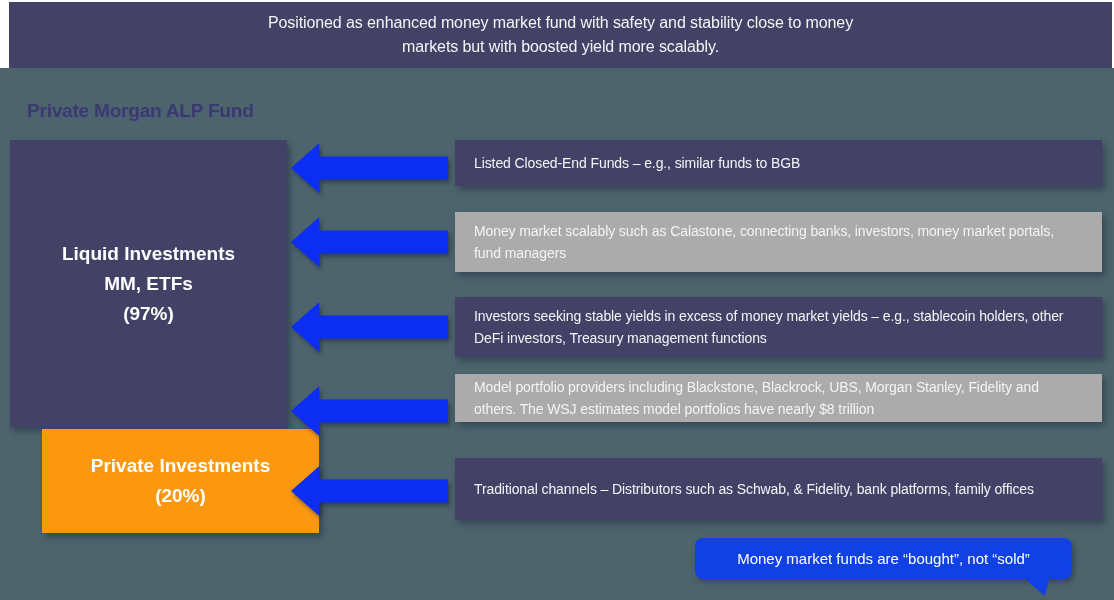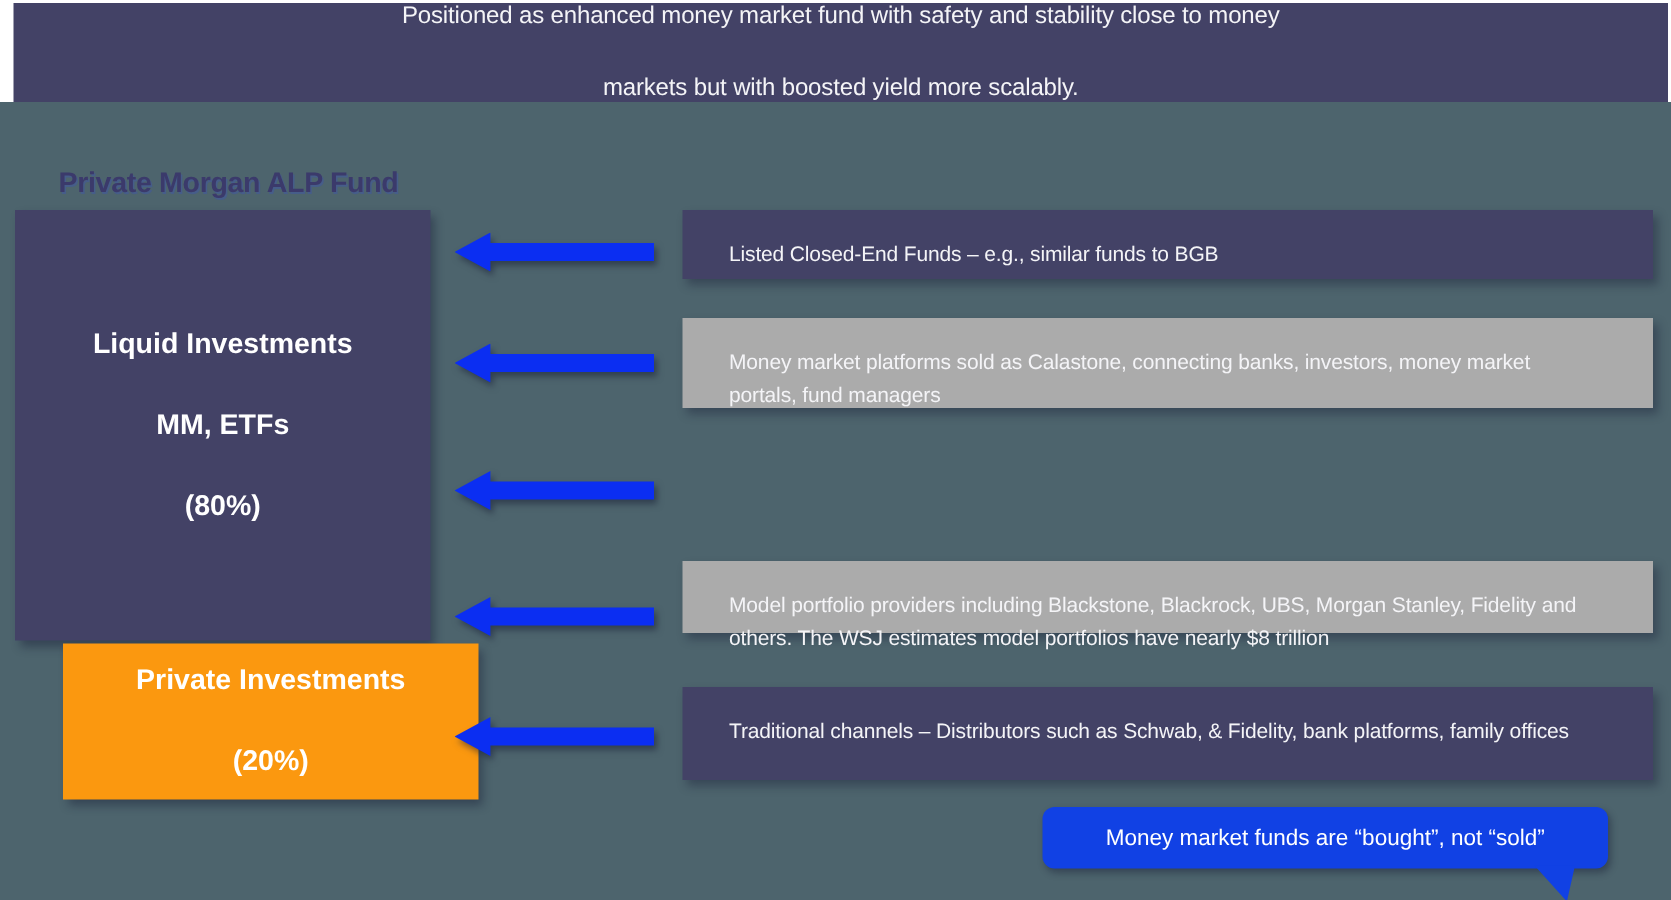--- a/index.html
+++ b/index.html
@@ -5,38 +5,38 @@
   :root{
     --bg_teal:#4d646d;
     --slate:#434266;
     --gray_box:#ababab;
     --orange:#fb980f;
     --arrow_blue:#0b2ef2;
     --callout_blue:#1141e4;
     --header_text:#3b3a6b;
     --text_light:#f4f4f7;
   }
-  *{margin:0;padding:12px;box-sizing:border-box;}
+  *{margin:0;padding:0;box-sizing:border-box;}
   html,body{width:1114px;height:600px;overflow:hidden;background:#fff;}
   body{font-family:"Liberation Sans", sans-serif;}
   .slide{position:absolute;left:0;top:0;width:1114px;height:600px;background:#fff;}
   .canvas-bg{position:absolute;left:0;top:68px;width:1114px;height:532px;background:var(--bg_teal,#4d646d);}
   .banner{position:absolute;left:9px;top:2px;width:1103px;height:66px;background:var(--slate,#434266);
           display:flex;flex-direction:column;align-items:center;justify-content:center;
           color:var(--text_light,#f4f4f7);font-size:16px;line-height:24px;letter-spacing:-0.1px;}
   .col-header{position:absolute;top:100px;font-size:19px;font-weight:bold;color:var(--header_text,#3b3a6b);
           letter-spacing:-0.2px;text-shadow:1px 1px 0 rgba(63,84,170,0.45);}
   #hdr-left{left:27px;}
   #hdr-right{left:455px;}
   .fund-box{position:absolute;left:10px;width:277px;display:flex;flex-direction:column;align-items:center;
           justify-content:center;color:#fff;font-weight:bold;font-size:19px;line-height:30px;
           box-shadow:3px 4px 6px rgba(25,30,55,0.45);}
   #fund-liquid{top:140px;height:287px;background:var(--slate,#434266);}
   #fund-private{top:429px;height:104px;background:var(--orange,#fb980f);margin-left:32px;}
-  .channel{position:absolute;left:455px;width:647px;display:flex;
+  .channel{position:absolute;left:455px;width:647px;display:flex;align-items:center;
           padding:6px 24px 6px 19px;color:var(--text_light,#f4f4f7);font-size:14px;line-height:22px;
           letter-spacing:-0.1px;box-shadow:3px 4px 6px rgba(25,30,55,0.40);}
   .channel.dark{background:var(--slate,#434266);}
   .channel.gray{background:var(--gray_box,#ababab);}
   #ch-0{top:140px;height:46px;}
   #ch-1{top:212px;height:60px;}
   #ch-2{top:297px;height:60px;}
   #ch-3{top:374px;height:48px;}
   #ch-4{top:458px;height:62px;}
   .arrow-wrap{position:absolute;left:291px;width:157px;height:50px;
@@ -59,33 +59,36 @@
   <div class="banner">
     <div>Positioned as enhanced money market fund with safety and stability close to money</div>
     <div>markets but with boosted yield more scalably.</div>
   </div>
 
   <div class="col-header" id="hdr-left">Private Morgan ALP Fund</div>
 
   <div class="fund-box" id="fund-liquid">
     <div>Liquid Investments</div>
     <div>MM, ETFs</div>
-    <div>(80%)</div>
+    <div>(97%)</div>
   </div>
 
   <div class="fund-box" id="fund-private">
     <div>Private Investments</div>
     <div>(20%)</div>
   </div>
 
   <div class="channel dark" id="ch-0">
     <span>Listed Closed-End Funds – e.g., similar funds to BGB</span>
   </div>
   <div class="channel gray" id="ch-1">
-    <span>Money market platforms sold as Calastone, connecting banks, investors, money market portals, fund managers</span>
+    <span>Money market scalably such as Calastone, connecting banks, investors, money market portals, fund managers</span>
+  </div>
+  <div class="channel dark" id="ch-2">
+    <span>Investors seeking stable yields in excess of money market yields – e.g., stablecoin holders, other DeFi investors, Treasury management functions</span>
   </div>
   <div class="channel gray" id="ch-3">
     <span>Model portfolio providers including Blackstone, Blackrock, UBS, Morgan Stanley, Fidelity and others.  The WSJ estimates model portfolios have nearly $8 trillion</span>
   </div>
   <div class="channel dark" id="ch-4">
     <span>Traditional channels – Distributors such as Schwab, &amp; Fidelity, bank platforms, family offices</span>
   </div>
 
   <div class="arrow-wrap" id="ar-0">
       <div class="arrow"></div>

